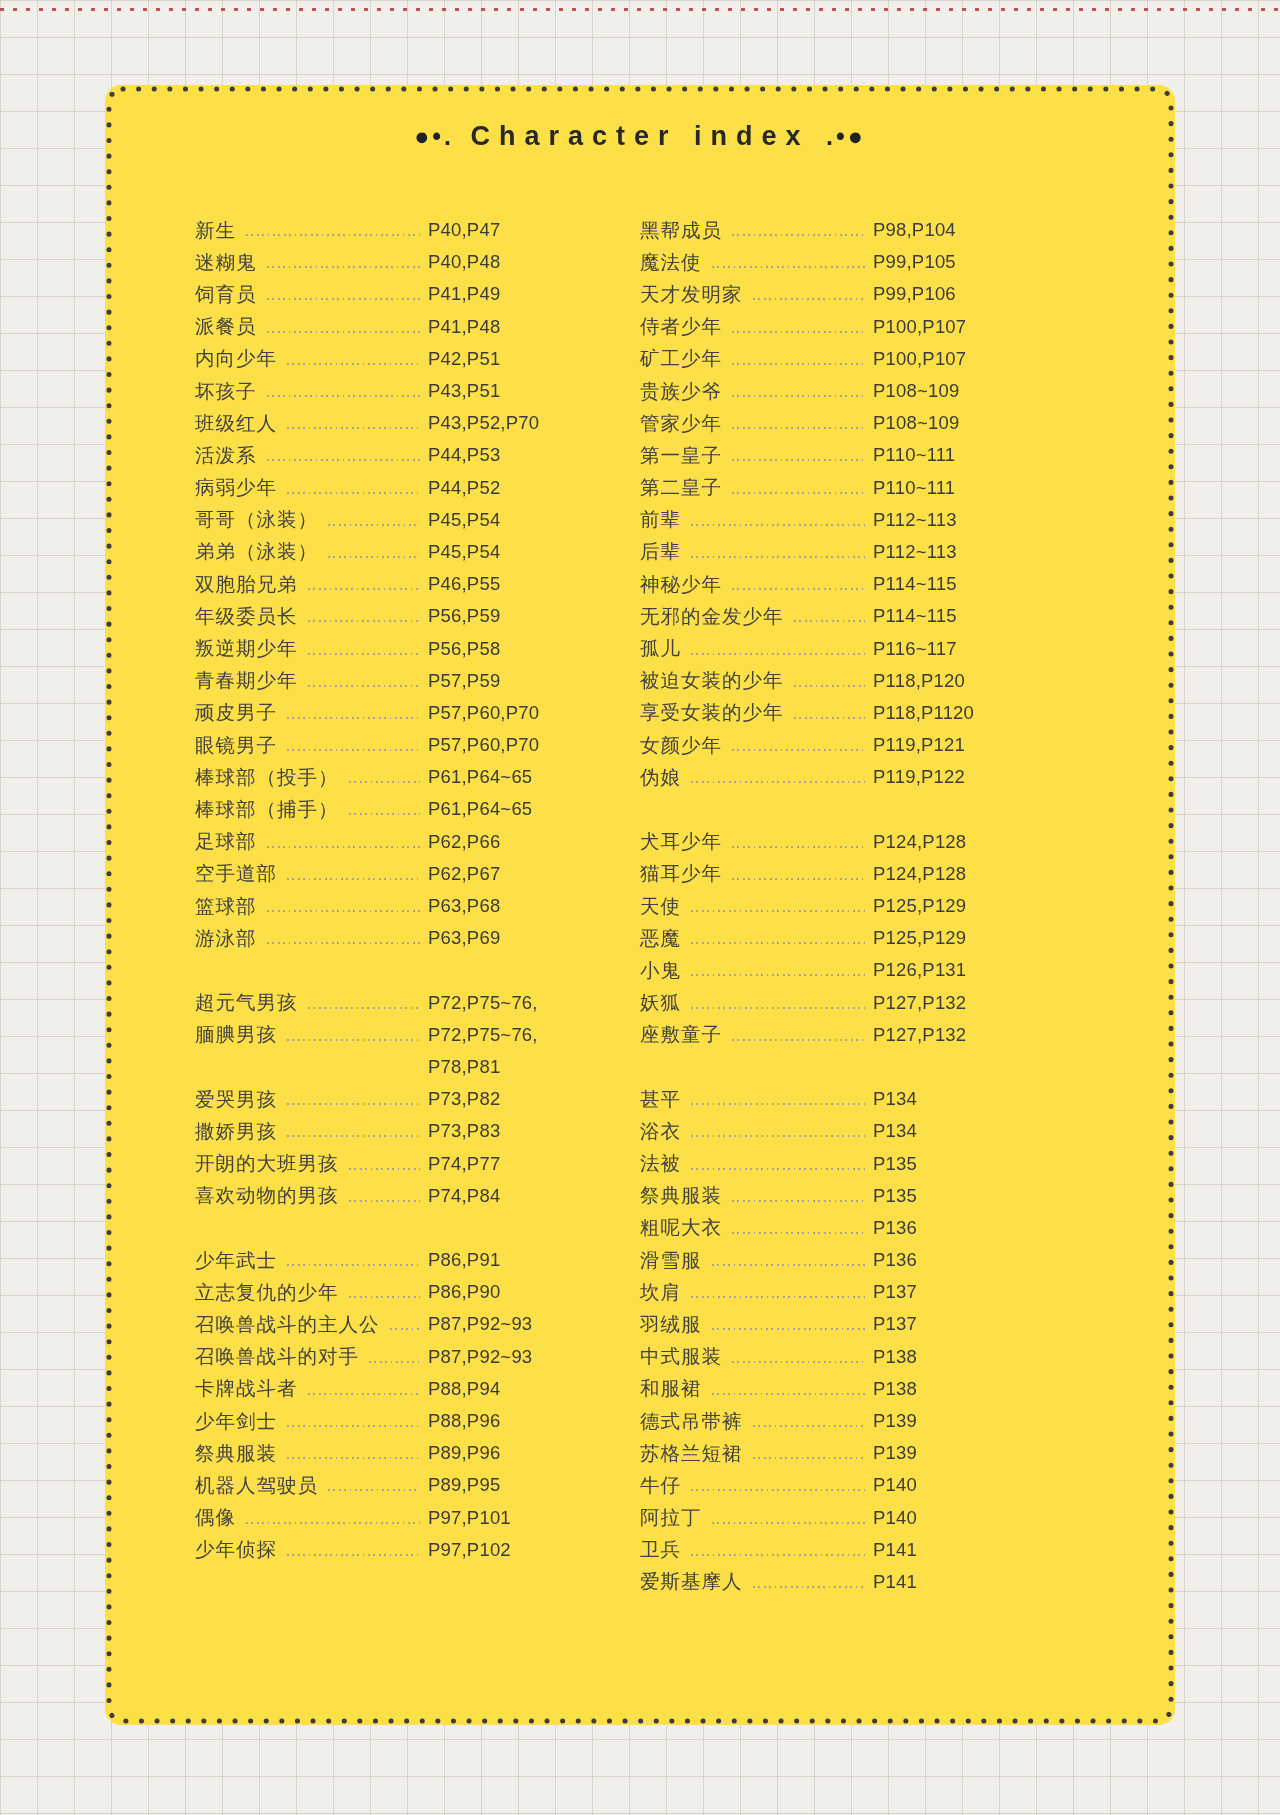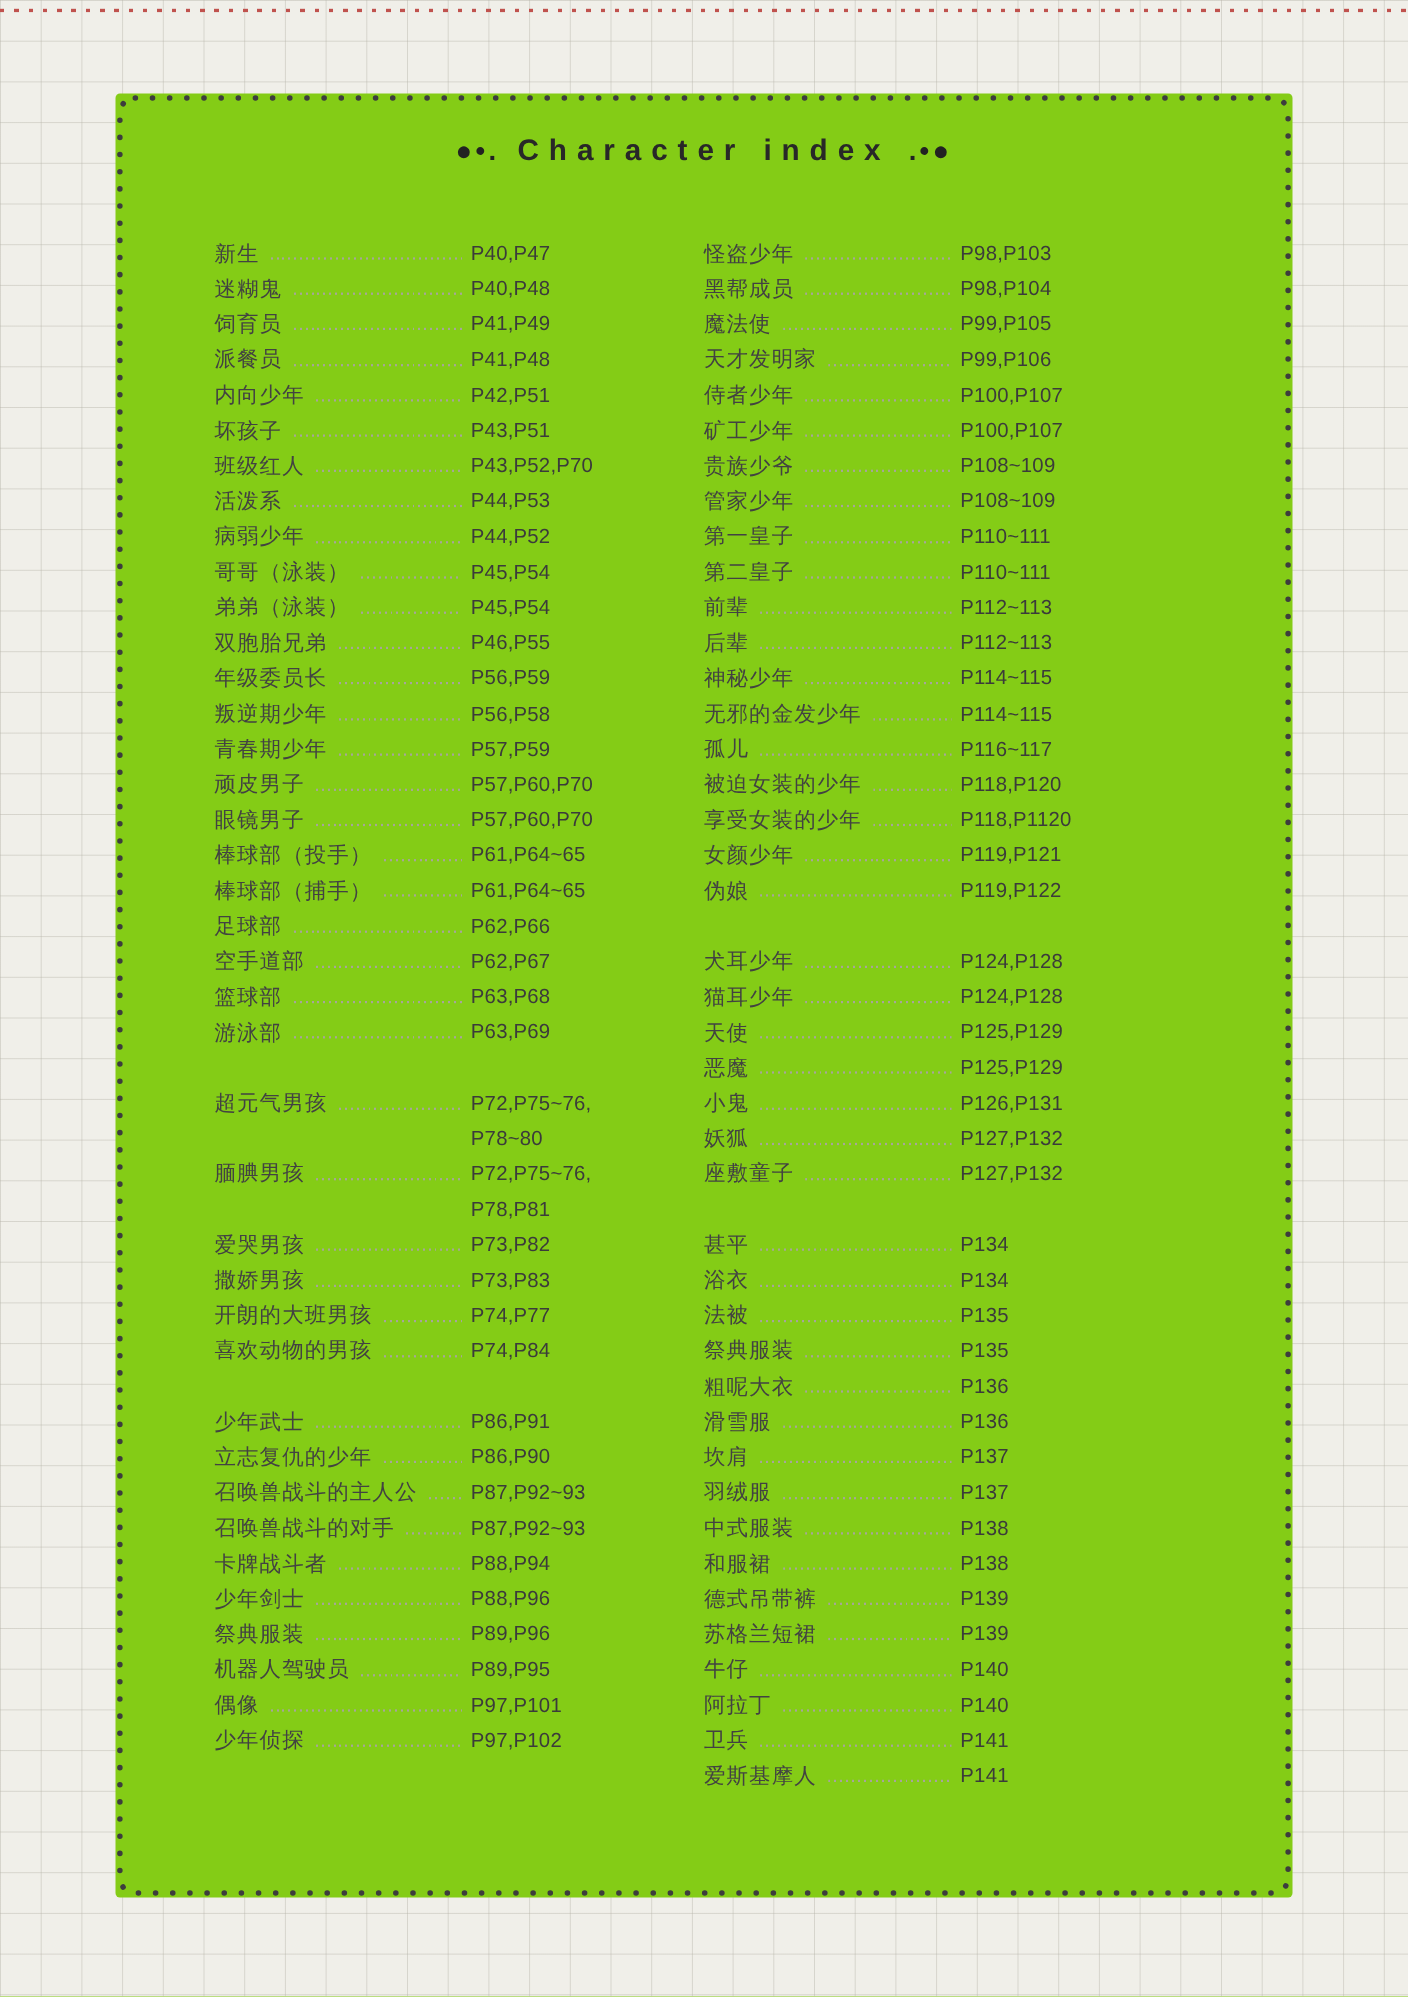--- a/index.html
+++ b/index.html
@@ -11,21 +11,21 @@
       linear-gradient(to right, rgba(183,181,170,.45) 1px, transparent 1px),
       linear-gradient(to bottom, rgba(183,181,170,.45) 1px, transparent 1px);
     background-size:37px 37px;
   }
   .top-red-line{
     position:absolute;top:8px;left:0;width:100%;height:3px;
     background-image:repeating-linear-gradient(to right,#c0524e 0 4px,transparent 4px 13px);
   }
   .panel{
     position:absolute;left:105px;top:85px;width:1070px;height:1640px;
-    background:#84cc16;border-radius:4px;
+    background:#fde047;border-radius:16px;
   }
   .panel-border{position:absolute;left:0;top:0;pointer-events:none;}
   .title{
     margin:0;position:absolute;top:36px;left:0;width:100%;
     text-align:center;font-size:27px;font-weight:bold;color:#282828;
     letter-spacing:9px;white-space:nowrap;
   }
   .deco{letter-spacing:3px;font-size:25px;color:#222;}
   .columns{position:absolute;left:90px;top:129px;display:flex;gap:100px;}
   .col{width:345px;display:flex;flex-direction:column;}
@@ -177,25 +177,20 @@
           <span class="label"></span>
           <span class="leader hidden"></span>
           <span class="pages"></span>
         </div>
         <div class="row">
           <span class="label">超元气男孩</span>
           <span class="leader"></span>
           <span class="pages">P72,P75~76,</span>
         </div>
         <div class="row">
-          <span class="label"></span>
-          <span class="leader hidden"></span>
-          <span class="pages">P78~80</span>
-        </div>
-        <div class="row">
           <span class="label">腼腆男孩</span>
           <span class="leader"></span>
           <span class="pages">P72,P75~76,</span>
         </div>
         <div class="row">
           <span class="label"></span>
           <span class="leader hidden"></span>
           <span class="pages">P78,P81</span>
         </div>
         <div class="row">
@@ -268,25 +263,20 @@
           <span class="leader"></span>
           <span class="pages">P97,P101</span>
         </div>
         <div class="row">
           <span class="label">少年侦探</span>
           <span class="leader"></span>
           <span class="pages">P97,P102</span>
         </div>
       </div>
     <div class="col" id="col-right">
-        <div class="row">
-          <span class="label">怪盗少年</span>
-          <span class="leader"></span>
-          <span class="pages">P98,P103</span>
-        </div>
         <div class="row">
           <span class="label">黑帮成员</span>
           <span class="leader"></span>
           <span class="pages">P98,P104</span>
         </div>
         <div class="row">
           <span class="label">魔法使</span>
           <span class="leader"></span>
           <span class="pages">P99,P105</span>
         </div>

